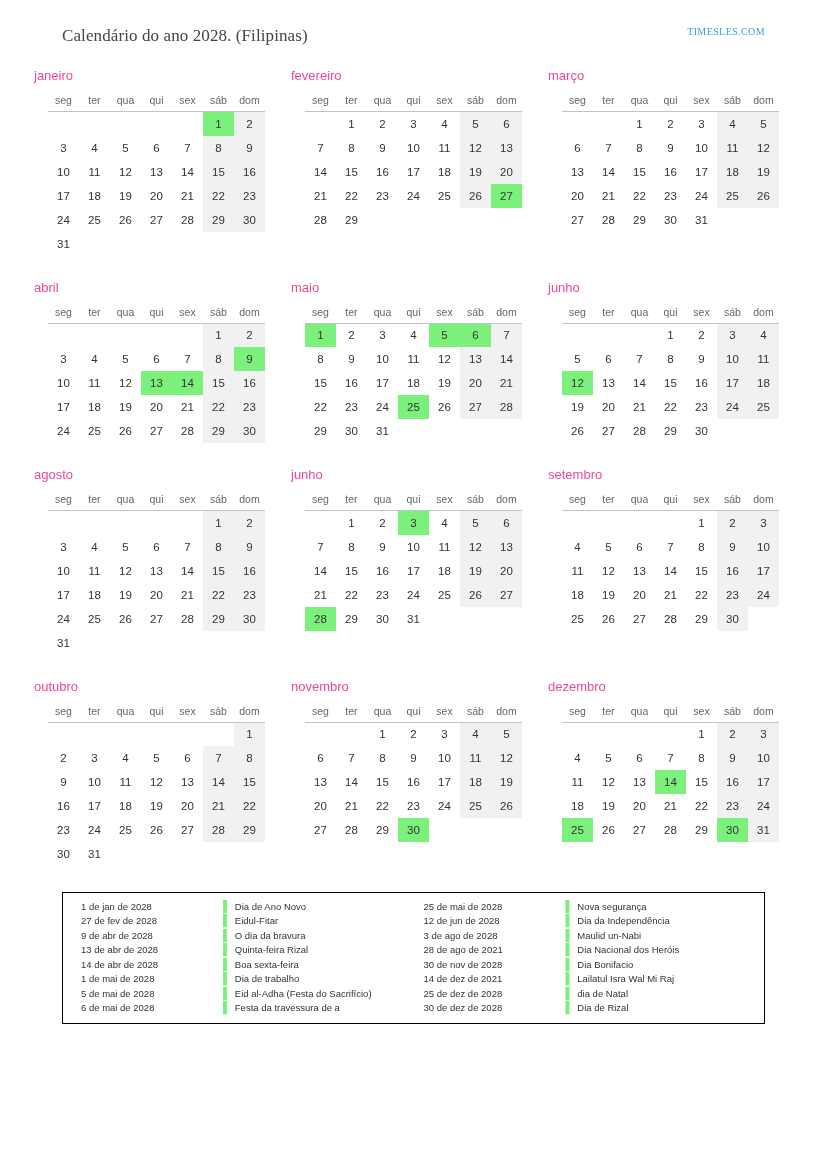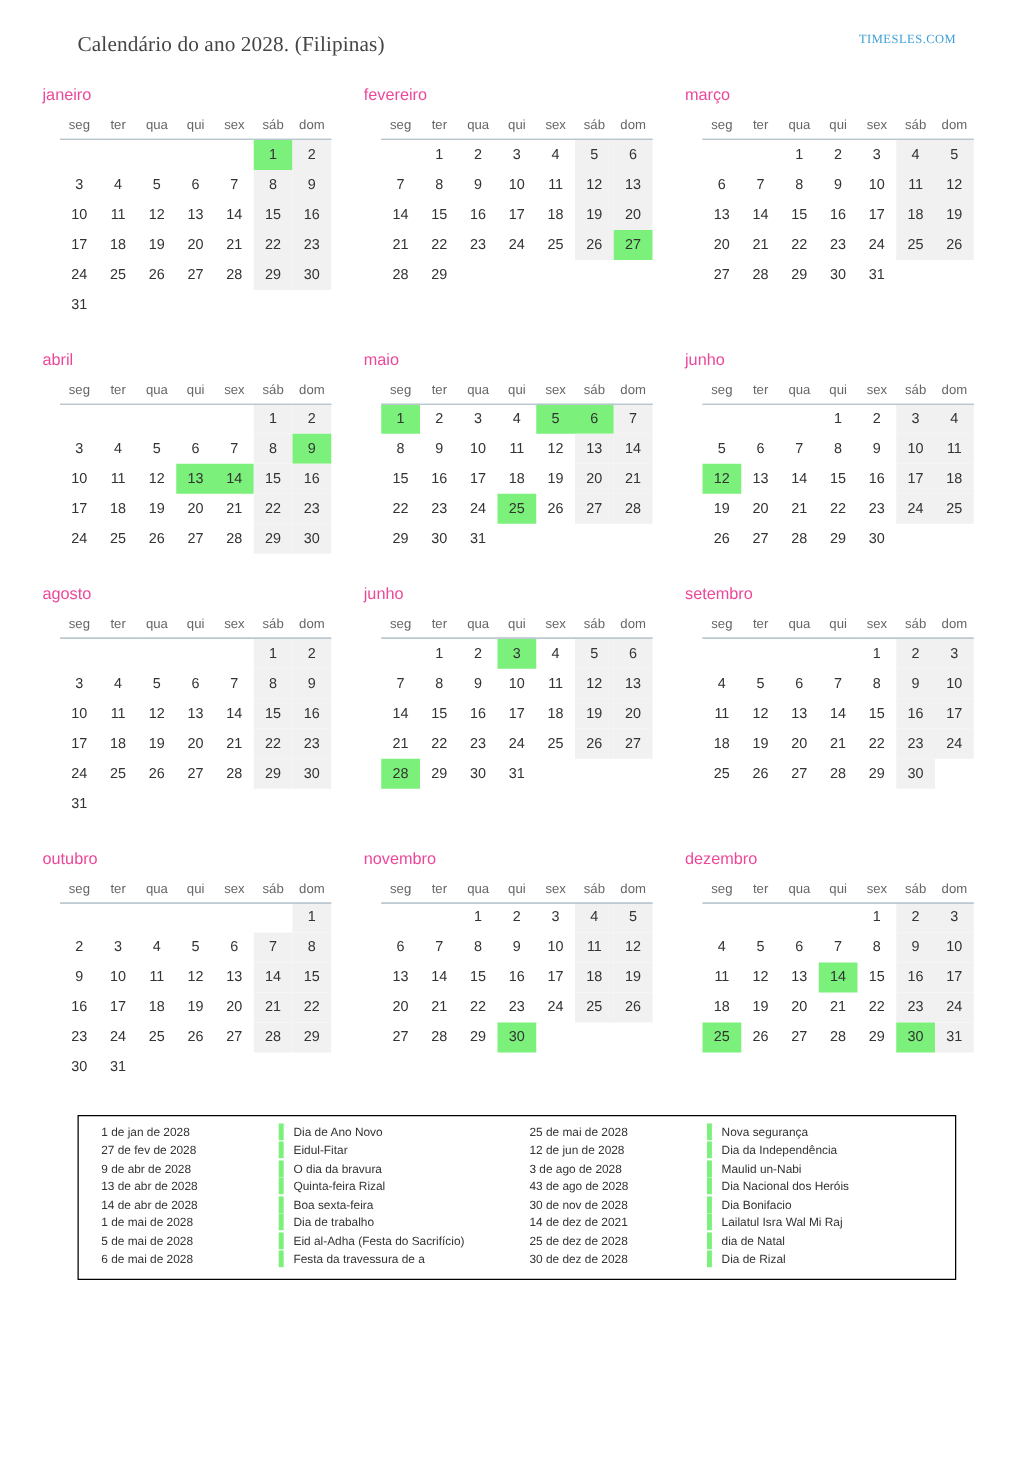--- a/index.html
+++ b/index.html
@@ -957,21 +957,21 @@
           <span class="legend-date">12 de jun de 2028</span>
           <span class="legend-bar">▌</span>
           <span class="legend-name">Dia da Independência</span>
         </div>
         <div class="legend-row">
           <span class="legend-date">3 de ago de 2028</span>
           <span class="legend-bar">▌</span>
           <span class="legend-name">Maulid un-Nabi</span>
         </div>
         <div class="legend-row">
-          <span class="legend-date">43 de ago de 2028</span>
+          <span class="legend-date">28 de ago de 2021</span>
           <span class="legend-bar">▌</span>
           <span class="legend-name">Dia Nacional dos Heróis</span>
         </div>
         <div class="legend-row">
           <span class="legend-date">30 de nov de 2028</span>
           <span class="legend-bar">▌</span>
           <span class="legend-name">Dia Bonifacio</span>
         </div>
         <div class="legend-row">
           <span class="legend-date">14 de dez de 2021</span>

